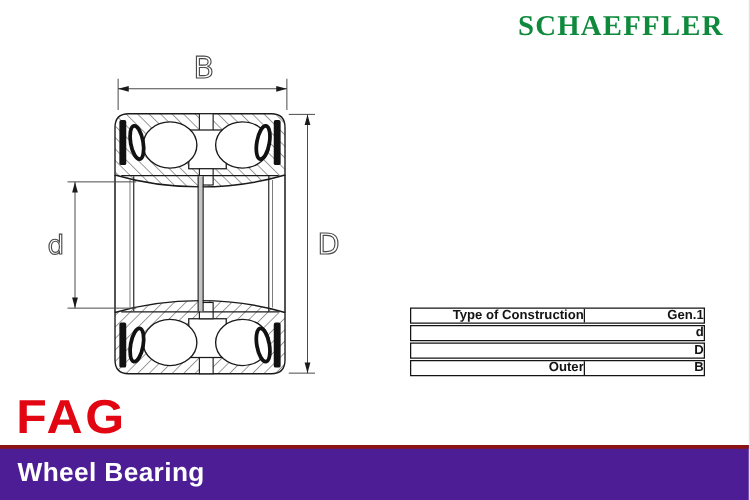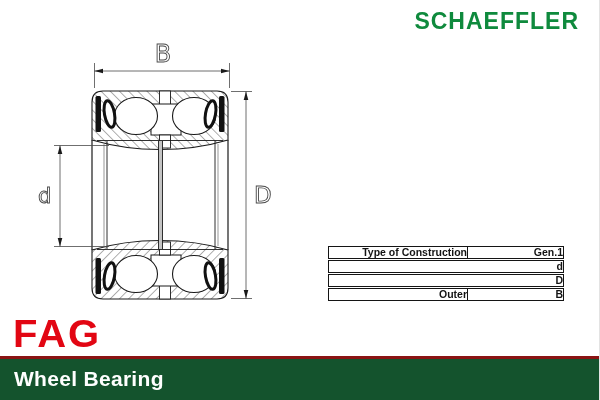--- a/index.html
+++ b/index.html
@@ -4,34 +4,34 @@
 <style>
   html,body{margin:0;padding:0;}
   body{
     width:600px;height:400px;position:relative;background:#ffffff;
     font-family:"Liberation Sans", sans-serif;overflow:hidden;
     border-right:1px solid #e3e3e3;box-sizing:border-box;
   }
   
   .schaeffler{
     position:absolute;top:8px;right:20px;
-    font-family:Liberation Sans, sans-serif;font-weight:bold;
+    font-family:Liberation Serif, serif;font-weight:bold;
     font-size:23px;letter-spacing:1px;color:#0f8a3d;
   }
   
   .fag{
     position:absolute;left:13px;top:313px;
     font-family:"Liberation Sans", sans-serif;font-weight:bold;
     font-size:40px;letter-spacing:2px;color:#e20613;
     transform:scaleY(0.95);transform-origin:left top;
   }
   
   .footer-bar{
     position:absolute;left:0;top:356px;width:600px;height:44px;
-    background:#14532d;border-top:3px solid #8a1413;box-sizing:border-box;
+    background:#4c1d95;border-top:3px solid #8a1413;box-sizing:border-box;
   }
   .footer-title{
     position:absolute;left:14px;top:8px;
     color:#ffffff;font-weight:bold;font-size:21px;letter-spacing:0.3px;
   }
   
   .spec-table{position:absolute;left:328px;top:246px;width:236px;}
   .spec-row{
     display:flex;border:1.3px solid #141414;background:#fff;
     margin-bottom:1px;height:11px;

